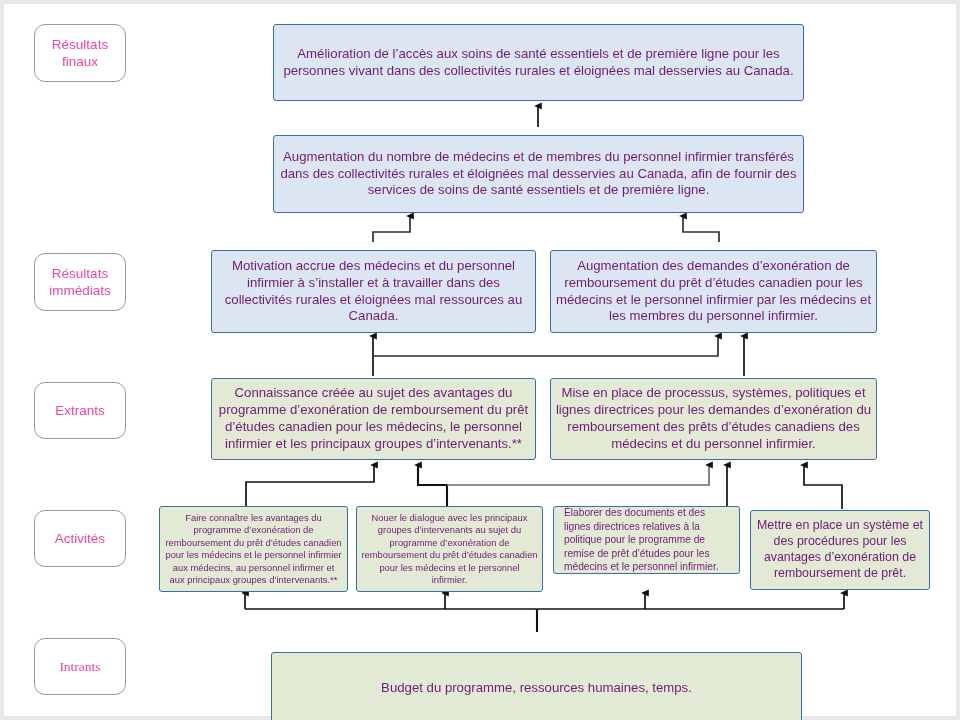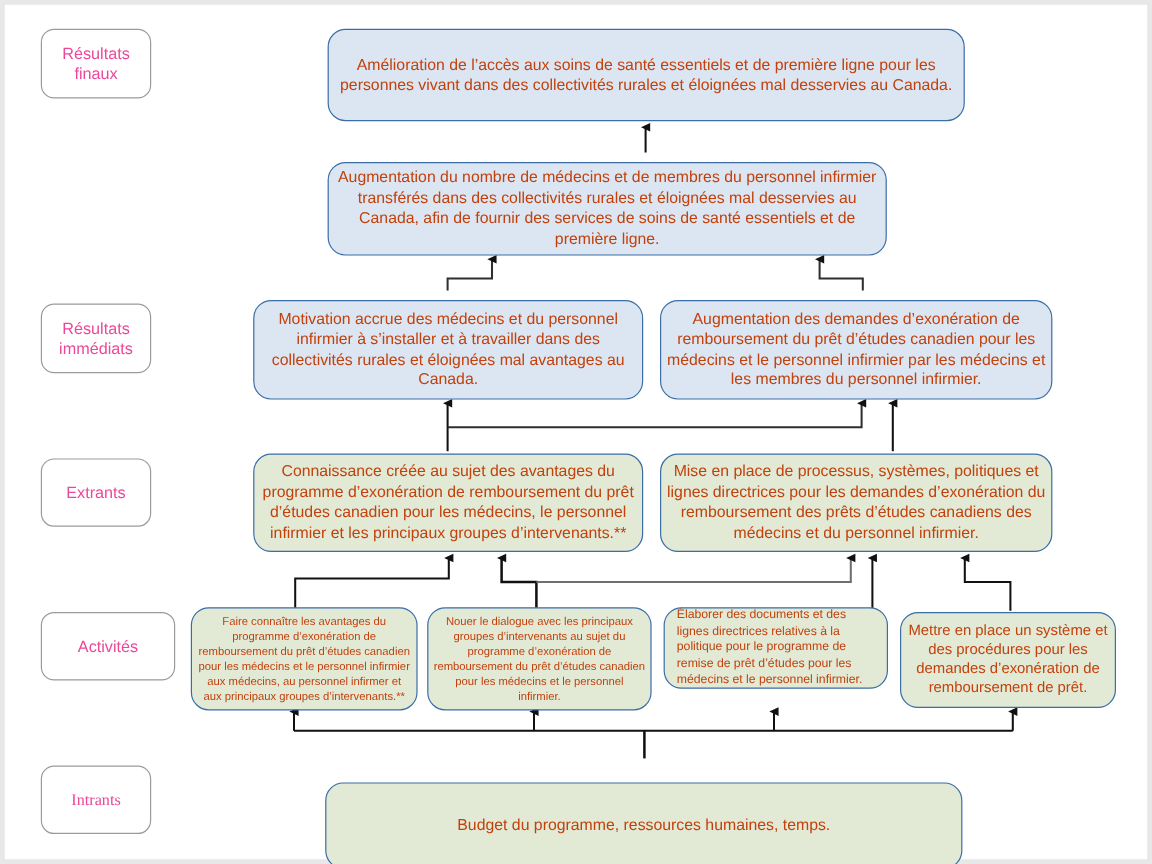--- a/index.html
+++ b/index.html
@@ -20,23 +20,23 @@
     position:absolute;left:0;top:0;width:960px;height:720px;
     pointer-events:none;
   }
   .node{
     position:absolute;
     box-sizing:border-box;
     display:flex;
     align-items:center;
     justify-content:center;
     text-align:center;
-    border-radius:15px;
+    border-radius:3px;
     line-height:1.28;
-    color:#c2410c;
+    color:#701a75;
     overflow:visible;
   }
   .node .txt{
     display:block;
     width:100%;
     padding:0 4px;
     box-sizing:border-box;
     white-space:normal;
   }
   
@@ -136,37 +136,37 @@
 
   <div class="node stage" style="left:30px;top:20px;width:92px;height:58px;">
     <span class="txt">Résultats finaux</span>
   </div>
   <div class="node stage" style="left:30px;top:249px;width:92px;height:58px;">
     <span class="txt">Résultats immédiats</span>
   </div>
   <div class="node stage" style="left:30px;top:378px;width:92px;height:57px;">
     <span class="txt">Extrants</span>
   </div>
-  <div class="node stage" style="left:30px;top:506px;width:112px;height:57px;">
+  <div class="node stage" style="left:30px;top:506px;width:92px;height:57px;">
     <span class="txt">Activités</span>
   </div>
   <div class="node stage" style="left:30px;top:634px;width:92px;height:57px;font-family:Liberation Serif, serif;">
     <span class="txt">Intrants</span>
   </div>
 
   <div class="node blue" style="left:269px;top:20px;width:531px;height:77px;">
     <span class="txt">Amélioration de l’accès aux soins de santé essentiels et de première ligne pour les personnes vivant  dans des collectivités rurales et éloignées mal desservies au Canada.</span>
   </div>
 
-  <div class="node blue" style="left:269px;top:131px;width:466px;height:78px;">
+  <div class="node blue" style="left:269px;top:131px;width:531px;height:78px;">
     <span class="txt">Augmentation du nombre de médecins et de membres du personnel infirmier transférés dans des collectivités rurales et éloignées mal desservies au Canada, afin de fournir  des services de soins de santé essentiels et de première ligne.</span>
   </div>
 
   <div class="node blue" style="left:207px;top:246px;width:325px;height:83px;">
-    <span class="txt">Motivation accrue des médecins et du personnel infirmier à s’installer et à travailler  dans des collectivités rurales et éloignées mal avantages au Canada.</span>
+    <span class="txt">Motivation accrue des médecins et du personnel infirmier à s’installer et à travailler  dans des collectivités rurales et éloignées mal ressources au Canada.</span>
   </div>
 
   <div class="node blue" style="left:546px;top:246px;width:327px;height:83px;">
     <span class="txt">Augmentation des demandes d’exonération de remboursement  du prêt d’études canadien pour les médecins et le personnel infirmier par les médecins et les membres du personnel infirmier.</span>
   </div>
 
   <div class="node green" style="left:207px;top:374px;width:325px;height:82px;">
     <span class="txt">Connaissance créée au sujet des avantages du programme d’exonération de remboursement du prêt d’études canadien pour les médecins, le personnel infirmier et les principaux groupes d’intervenants.**</span>
   </div>
 
@@ -180,20 +180,20 @@
 
   <div class="node green small" style="left:352px;top:502px;width:187px;height:86px;">
     <span class="txt">Nouer le dialogue avec les principaux groupes d’intervenants au sujet du programme d’exonération de remboursement du prêt d’études canadien pour les médecins et le personnel infirmier.</span>
   </div>
 
   <div class="node green small leftal" style="left:549px;top:502px;width:187px;height:68px;font-size:10.2px;justify-content:flex-end;">
     <span class="txt">Élaborer des documents et des lignes directrices relatives à la politique pour le programme de remise de prêt d’études pour les médecins et le personnel infirmier.</span>
   </div>
 
   <div class="node green" style="left:746px;top:506px;width:180px;height:80px;font-size:12.4px;">
-    <span class="txt">Mettre en place un système et des procédures pour les demandes d’exonération  de remboursement  de prêt.</span>
+    <span class="txt">Mettre en place un système et des procédures pour les avantages d’exonération  de remboursement  de prêt.</span>
   </div>
 
   <div class="node green" style="left:267px;top:628px;width:531px;height:72px;margin-top:20px;">
     <span class="txt">Budget du programme, ressources humaines, temps.</span>
   </div>
 
 </div>
 
 </body></html>

